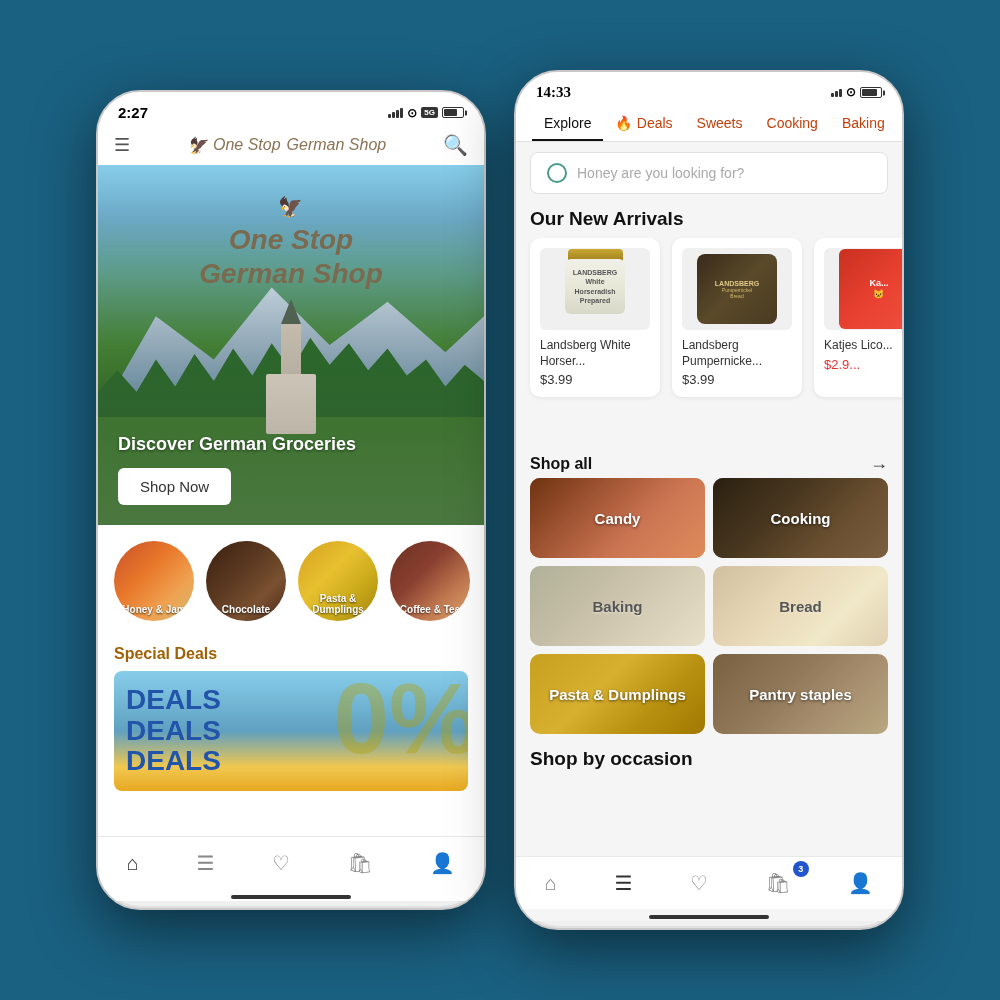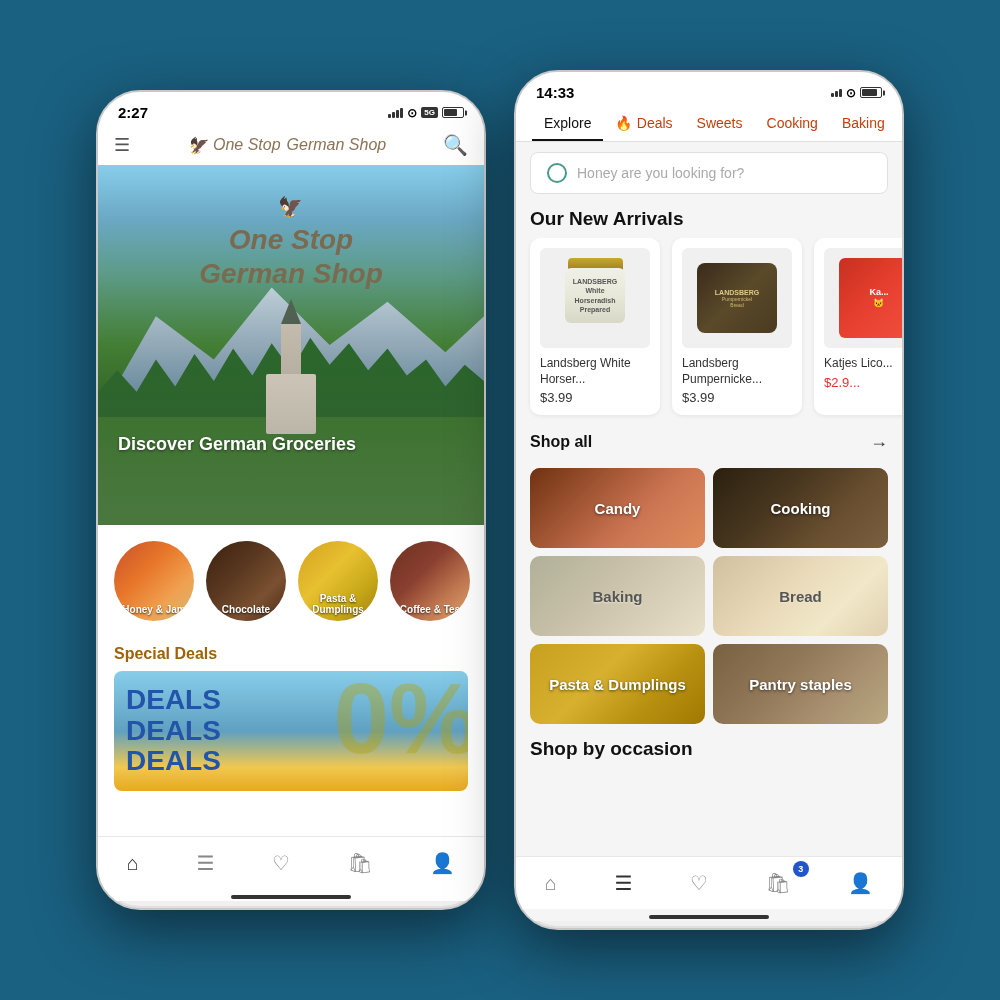--- a/index.html
+++ b/index.html
@@ -322,21 +322,21 @@
     .nav-item.active { color: #333; }
     .home-indicator {
       background: #333;
       height: 4px;
       width: 120px;
       border-radius: 2px;
       margin: 6px auto 2px;
     }
 
     
-    .phone-right .status-bar { background: white; }
+    .phone-right .status-bar { background: white; font-family: Liberation Serif, serif; }
     .right-content {
       background: #f5f5f5;
       height: calc(100% - 40px);
       overflow: hidden;
       display: flex;
       flex-direction: column;
     }
 
     
     .tabs-bar {
@@ -408,21 +408,21 @@
     .product-card {
       background: white;
       border-radius: 10px;
       padding: 10px;
       width: 130px;
       flex-shrink: 0;
       box-shadow: 0 1px 4px rgba(0,0,0,0.08);
     }
     .product-img {
       width: 110px;
-      height: 100px;
+      height: 82px;
       border-radius: 6px;
       margin-bottom: 8px;
       display: flex;
       align-items: center;
       justify-content: center;
       overflow: hidden;
       background: #f0f0f0;
     }
     .product-name {
       font-size: 12px;
@@ -435,21 +435,22 @@
       color: #333;
       font-weight: 500;
     }
     .product-price.sale { color: #e83030; }
 
     
     .shop-all-header {
       display: flex;
       justify-content: space-between;
       align-items: center;
-      padding: 4px 14px 16px;
+      padding: 4px 14px 4px;
+      margin-top: 40px;
     }
     .shop-all-title {
       font-size: 16px;
       font-weight: 600;
       color: #111;
     }
     .shop-all-arrow {
       font-size: 18px;
       color: #333;
       cursor: pointer;
@@ -590,20 +591,21 @@
             <div class="hero-overlay"></div>
           </div>
           <div class="hero-text">
             <div class="hero-logo">🦅</div>
             <div class="hero-title-text">
               <span>One Stop</span><br>
               <span>German Shop</span>
             </div>
           </div>
           <div class="hero-subtitle">Discover German Groceries</div>
+          <button class="shop-now-btn">Shop Now</button>
         </div>
 
         <div class="categories">
           <div class="category-circle">
             <div class="circle-img circle-bg-honey">
               <span class="circle-label">Honey &amp; Jam</span>
             </div>
           </div>
           <div class="category-circle">
             <div class="circle-img circle-bg-choc">

